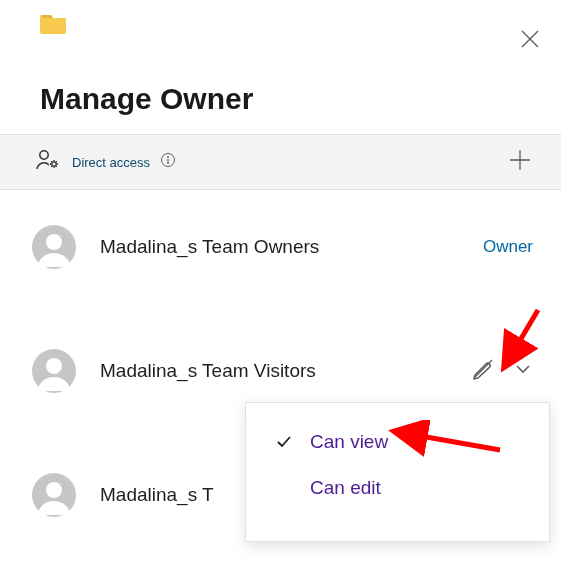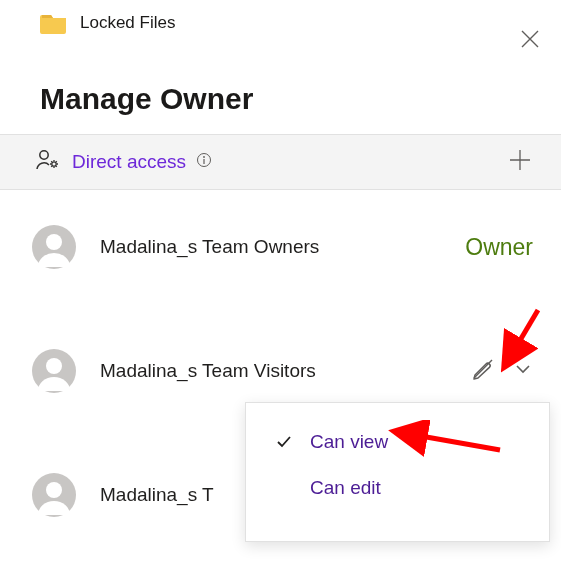--- a/index.html
+++ b/index.html
@@ -49,22 +49,22 @@
       background: #f4f4f4;
       border-top: 1px solid #e1e1e1;
       border-bottom: 1px solid #e1e1e1;
       padding: 12px 28px 12px 36px;
     }
     .people-gear-icon {
       margin-right: 12px;
       color: #323130;
     }
     .section-label {
-      font-size: 19px;
-      color: #6d28d9;
+      font-size: 13px;
+      color: #0c4a6e;
       margin-right: 10px;
     }
     .info-icon {
       color: #605e5c;
       width: 16px;
       height: 16px;
     }
     .plus-btn {
       margin-left: auto;
       color: #605e5c;
@@ -92,22 +92,22 @@
     }
     .principal-name {
       font-size: 19px;
       color: #201f1e;
       flex: 1 1 auto;
       white-space: nowrap;
       overflow: hidden;
       text-overflow: ellipsis;
     }
     .role-label {
-      font-size: 23px;
-      color: #4d7c0f;
+      font-size: 17px;
+      color: #0369a1;
     }
     .perm-controls {
       display: flex;
       align-items: center;
       gap: 18px;
     }
     .edit-slash-icon {
       color: #605e5c;
       cursor: pointer;
     }
@@ -151,21 +151,20 @@
 </head>
 <body>
 
 <div class="header-bar">
   <span class="folder-icon">
     <svg viewBox="0 0 28 22" width="28" height="22">
       <path d="M2 3 h9 l2 3 h13 v14 a2 2 0 0 1 -2 2 h-22 a2 2 0 0 1 -2 -2 v-15 a2 2 0 0 1 2 -2 z" fill="#f7c94f"></path>
       <path d="M2 3 h9 l2 3 h-11 z" fill="#e8b33a"></path>
     </svg>
   </span>
-  <span class="location-title">Locked Files</span>
 </div>
 
 <span class="close-btn">
   <svg width="22" height="22" viewBox="0 0 22 22">
     <path d="M3 3 L19 19 M19 3 L3 19" stroke="#605e5c" stroke-width="1.4" fill="none"></path>
   </svg>
 </span>
 
 <h1 class="page-title">Manage Owner</h1>
 

